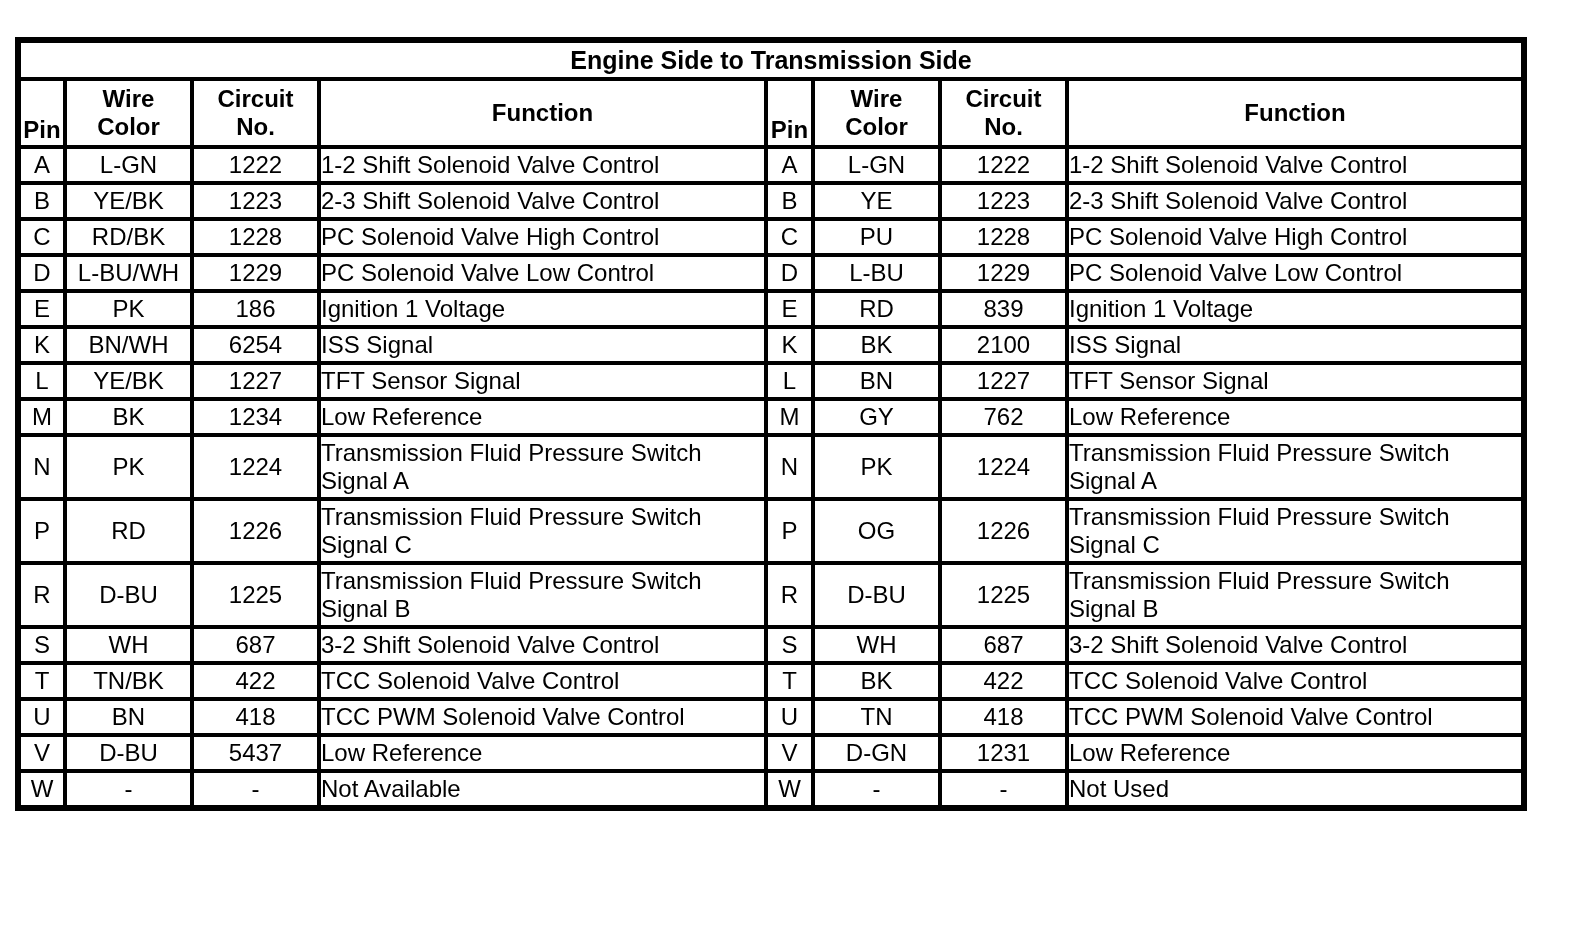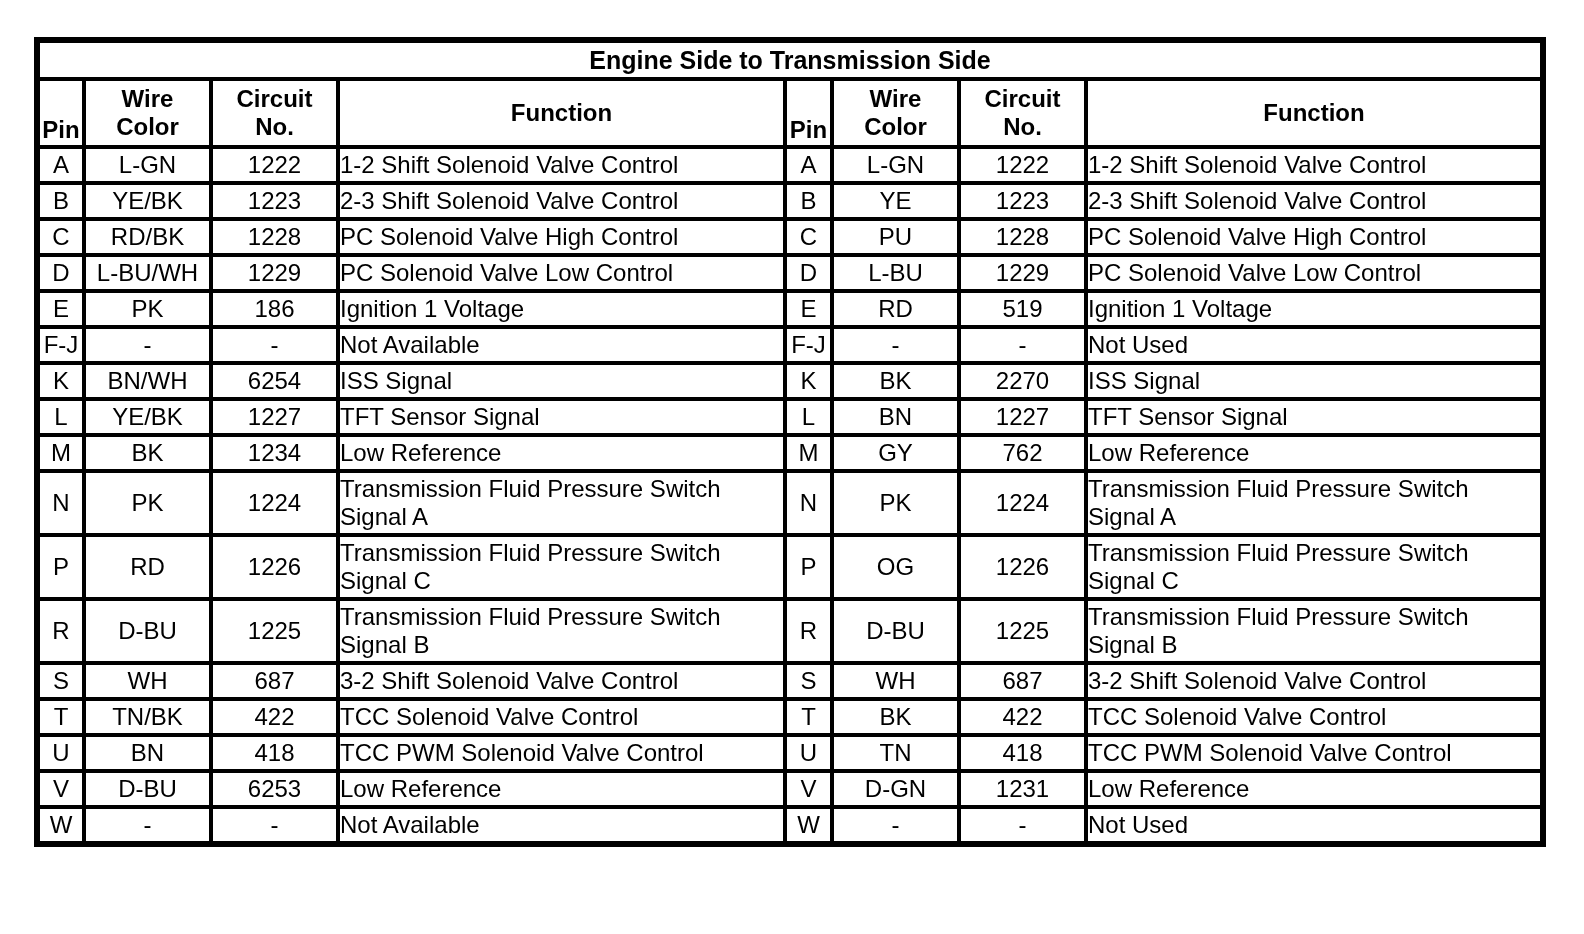--- a/index.html
+++ b/index.html
@@ -11,21 +11,21 @@
     position: relative;
     width: 1584px;
     height: 934px;
     background: #ffffff;
     overflow: hidden;
     font-family: "Liberation Sans", sans-serif;
     color: #000000;
   }
   .table-wrap {
     position: absolute;
-    left: 34px;
+    left: 15px;
     top: 37px;
   }
   table.pinout {
     border-collapse: collapse;
     table-layout: fixed;
     width: 1512px;
     border: 6px solid #000000;
     font-family: "Liberation Sans", sans-serif;
     font-size: 24px;
     color: #000000;
@@ -145,41 +145,31 @@
       <td class="c-circ">1229</td>
       <td class="c-func">PC Solenoid Valve Low Control</td>
     </tr>
           <tr class="data-row">
       <td class="c-pin">E</td>
       <td class="c-wire">PK</td>
       <td class="c-circ">186</td>
       <td class="c-func">Ignition 1 Voltage</td>
       <td class="c-pin">E</td>
       <td class="c-wire">RD</td>
-      <td class="c-circ">519</td>
+      <td class="c-circ">839</td>
       <td class="c-func">Ignition 1 Voltage</td>
-    </tr>
-          <tr class="data-row">
-      <td class="c-pin">F-J</td>
-      <td class="c-wire">-</td>
-      <td class="c-circ">-</td>
-      <td class="c-func">Not Available</td>
-      <td class="c-pin">F-J</td>
-      <td class="c-wire">-</td>
-      <td class="c-circ">-</td>
-      <td class="c-func">Not Used</td>
     </tr>
           <tr class="data-row">
       <td class="c-pin">K</td>
       <td class="c-wire">BN/WH</td>
       <td class="c-circ">6254</td>
       <td class="c-func">ISS Signal</td>
       <td class="c-pin">K</td>
       <td class="c-wire">BK</td>
-      <td class="c-circ">2270</td>
+      <td class="c-circ">2100</td>
       <td class="c-func">ISS Signal</td>
     </tr>
           <tr class="data-row">
       <td class="c-pin">L</td>
       <td class="c-wire">YE/BK</td>
       <td class="c-circ">1227</td>
       <td class="c-func">TFT Sensor Signal</td>
       <td class="c-pin">L</td>
       <td class="c-wire">BN</td>
       <td class="c-circ">1227</td>
@@ -251,21 +241,21 @@
       <td class="c-circ">418</td>
       <td class="c-func">TCC PWM Solenoid Valve Control</td>
       <td class="c-pin">U</td>
       <td class="c-wire">TN</td>
       <td class="c-circ">418</td>
       <td class="c-func">TCC PWM Solenoid Valve Control</td>
     </tr>
           <tr class="data-row">
       <td class="c-pin">V</td>
       <td class="c-wire">D-BU</td>
-      <td class="c-circ">6253</td>
+      <td class="c-circ">5437</td>
       <td class="c-func">Low Reference</td>
       <td class="c-pin">V</td>
       <td class="c-wire">D-GN</td>
       <td class="c-circ">1231</td>
       <td class="c-func">Low Reference</td>
     </tr>
           <tr class="data-row">
       <td class="c-pin">W</td>
       <td class="c-wire">-</td>
       <td class="c-circ">-</td>

